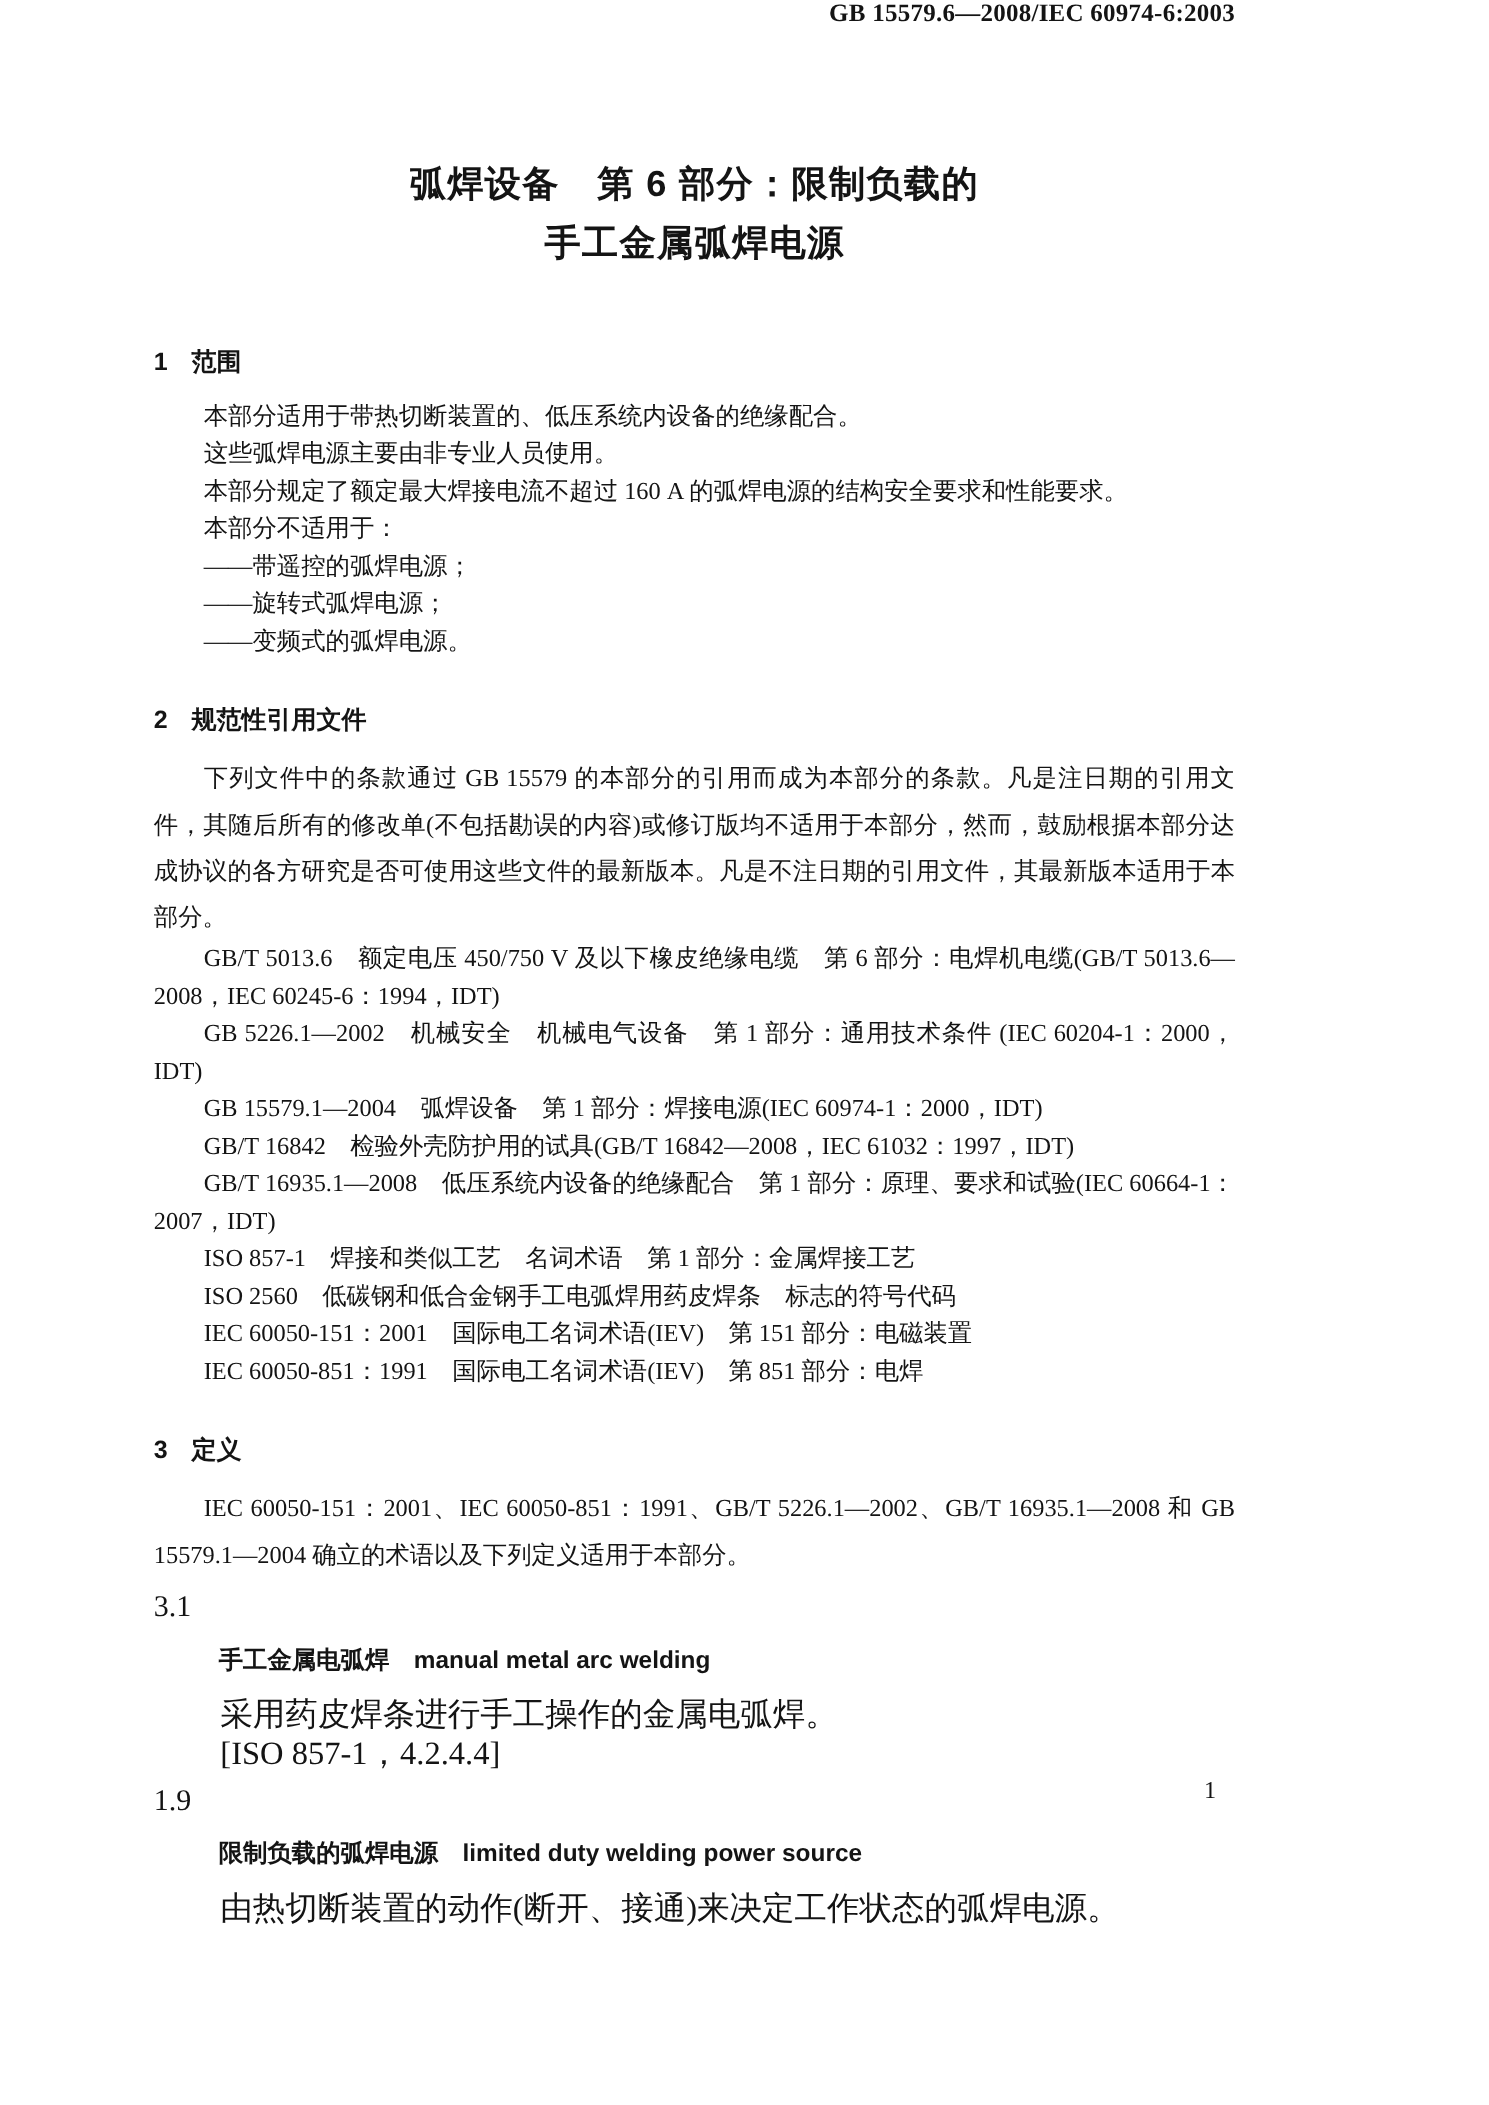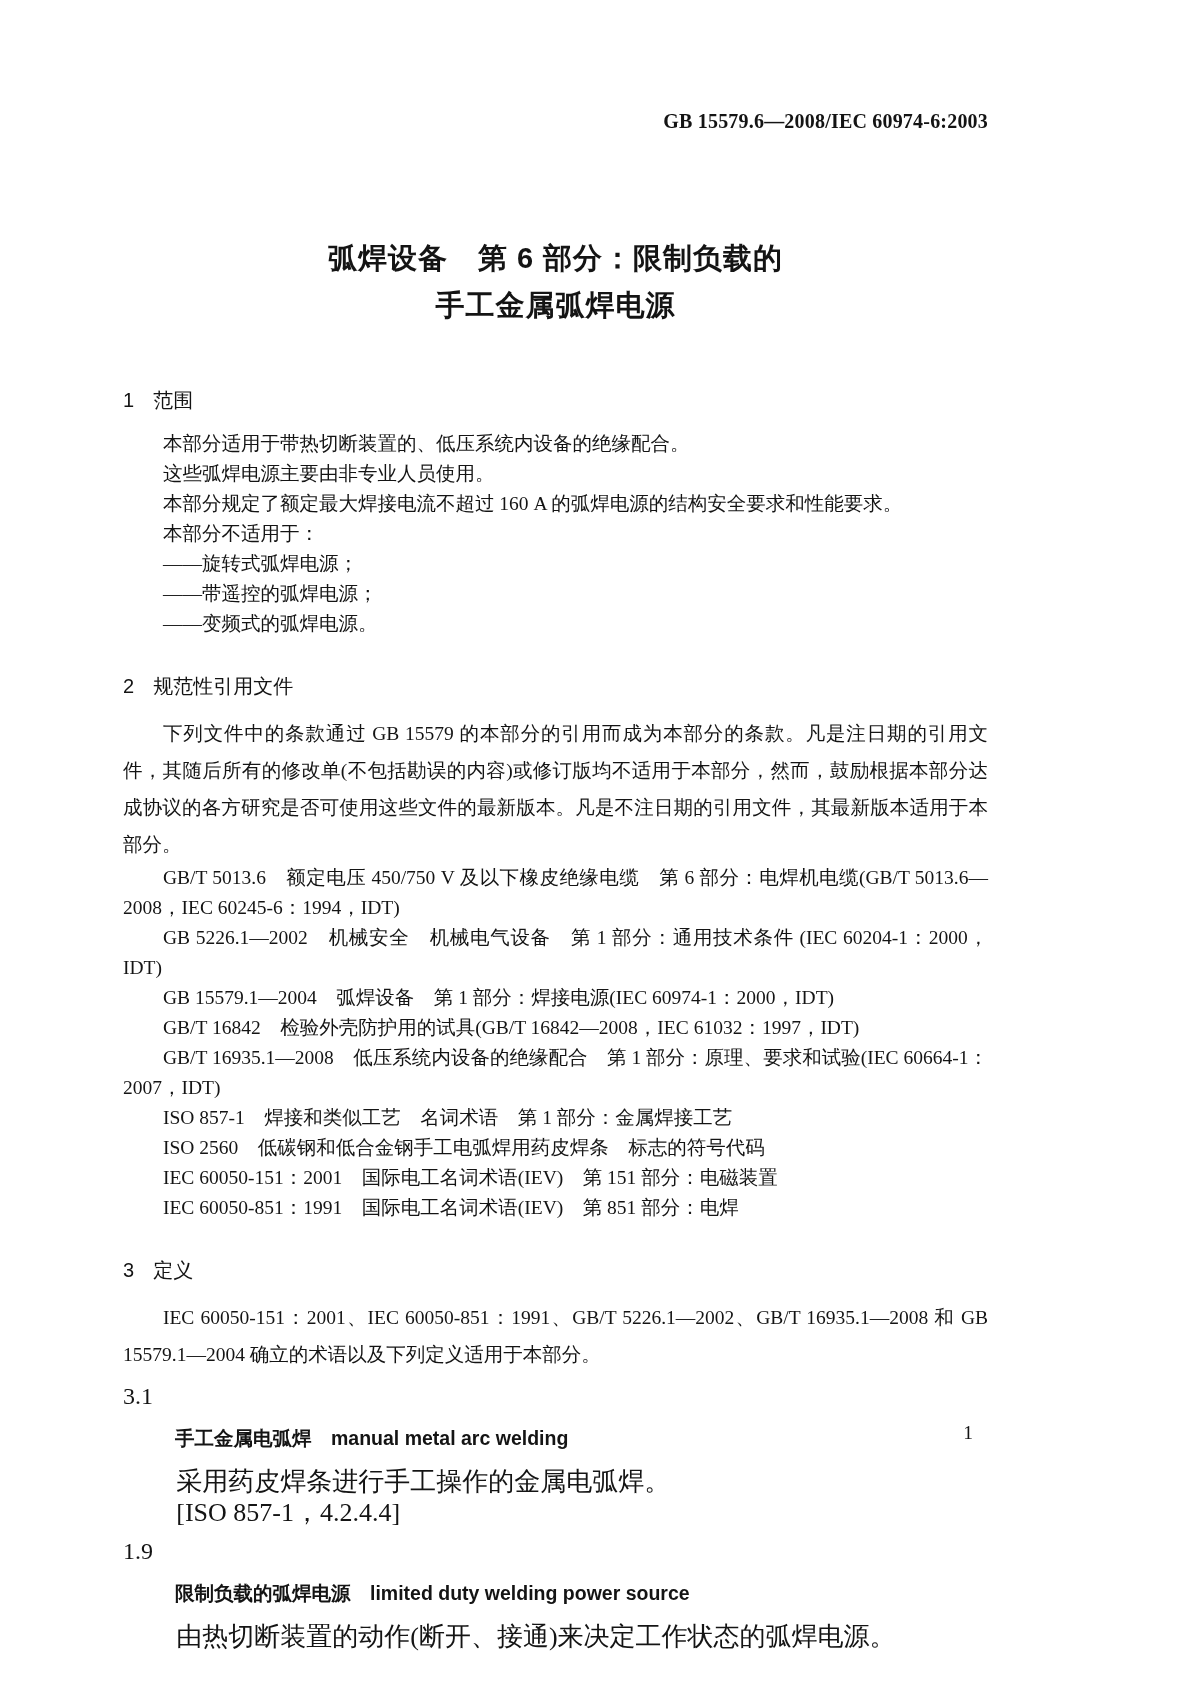--- a/index.html
+++ b/index.html
@@ -16,41 +16,40 @@
     height: 1684px;
     background: #ffffff;
     overflow: hidden;
   }
   .content {
     padding-left: 123px;
     padding-right: 203px;
   }
   
   .doc-header {
-    padding-top: 110px;
     text-align: right;
     font-weight: bold;
     font-size: 20px;
     letter-spacing: 0.2px;
     font-family: "Liberation Serif", serif;
   }
   
   .doc-title {
     margin-top: 102px;
     text-align: center;
     font-family: "Liberation Sans", "DejaVu Sans", sans-serif;
     font-weight: bold;
     font-size: 29px;
     line-height: 47px;
     letter-spacing: 1px;
   }
   
   h2.sec-heading {
     font-family: "Liberation Sans", "DejaVu Sans", sans-serif;
-    font-weight: normal;
+    font-weight: bold;
     font-size: 20px;
     line-height: 26px;
     margin: 34px 0 16px 0;
   }
   h2.sec-heading.first {
     margin-top: 58px;
   }
   h2.sec-heading .sec-num {
     margin-right: 0.95em;
   }
@@ -116,22 +115,22 @@
     </div>
 
     <section>
       <h2 class="sec-heading first">
         <span class="sec-num">1</span><span>范围</span>
       </h2>
       <p class="para">本部分适用于带热切断装置的、低压系统内设备的绝缘配合。</p>
       <p class="para">这些弧焊电源主要由非专业人员使用。</p>
       <p class="para">本部分规定了额定最大焊接电流不超过 160 A 的弧焊电源的结构安全要求和性能要求。</p>
       <p class="para">本部分不适用于：</p>
+      <p class="para">——带遥控的弧焊电源；</p>
       <p class="para">——旋转式弧焊电源；</p>
-      <p class="para">——带遥控的弧焊电源；</p>
       <p class="para">——变频式的弧焊电源。</p>
     </section>
 
     <section>
       <h2 class="sec-heading">
         <span class="sec-num">2</span><span>规范性引用文件</span>
       </h2>
       <p class="para justify">下列文件中的条款通过 GB 15579 的本部分的引用而成为本部分的条款。凡是注日期的引用文件，其随后所有的修改单(不包括勘误的内容)或修订版均不适用于本部分，然而，鼓励根据本部分达成协议的各方研究是否可使用这些文件的最新版本。凡是不注日期的引用文件，其最新版本适用于本部分。</p>
       <p class="ref-entry">GB/T 5013.6　额定电压 450/750 V 及以下橡皮绝缘电缆　第 6 部分：电焊机电缆(GB/T 5013.6—2008，IEC 60245-6：1994，IDT)</p>
       <p class="ref-entry">GB 5226.1—2002　机械安全　机械电气设备　第 1 部分：通用技术条件 (IEC 60204-1：2000，IDT)</p>

